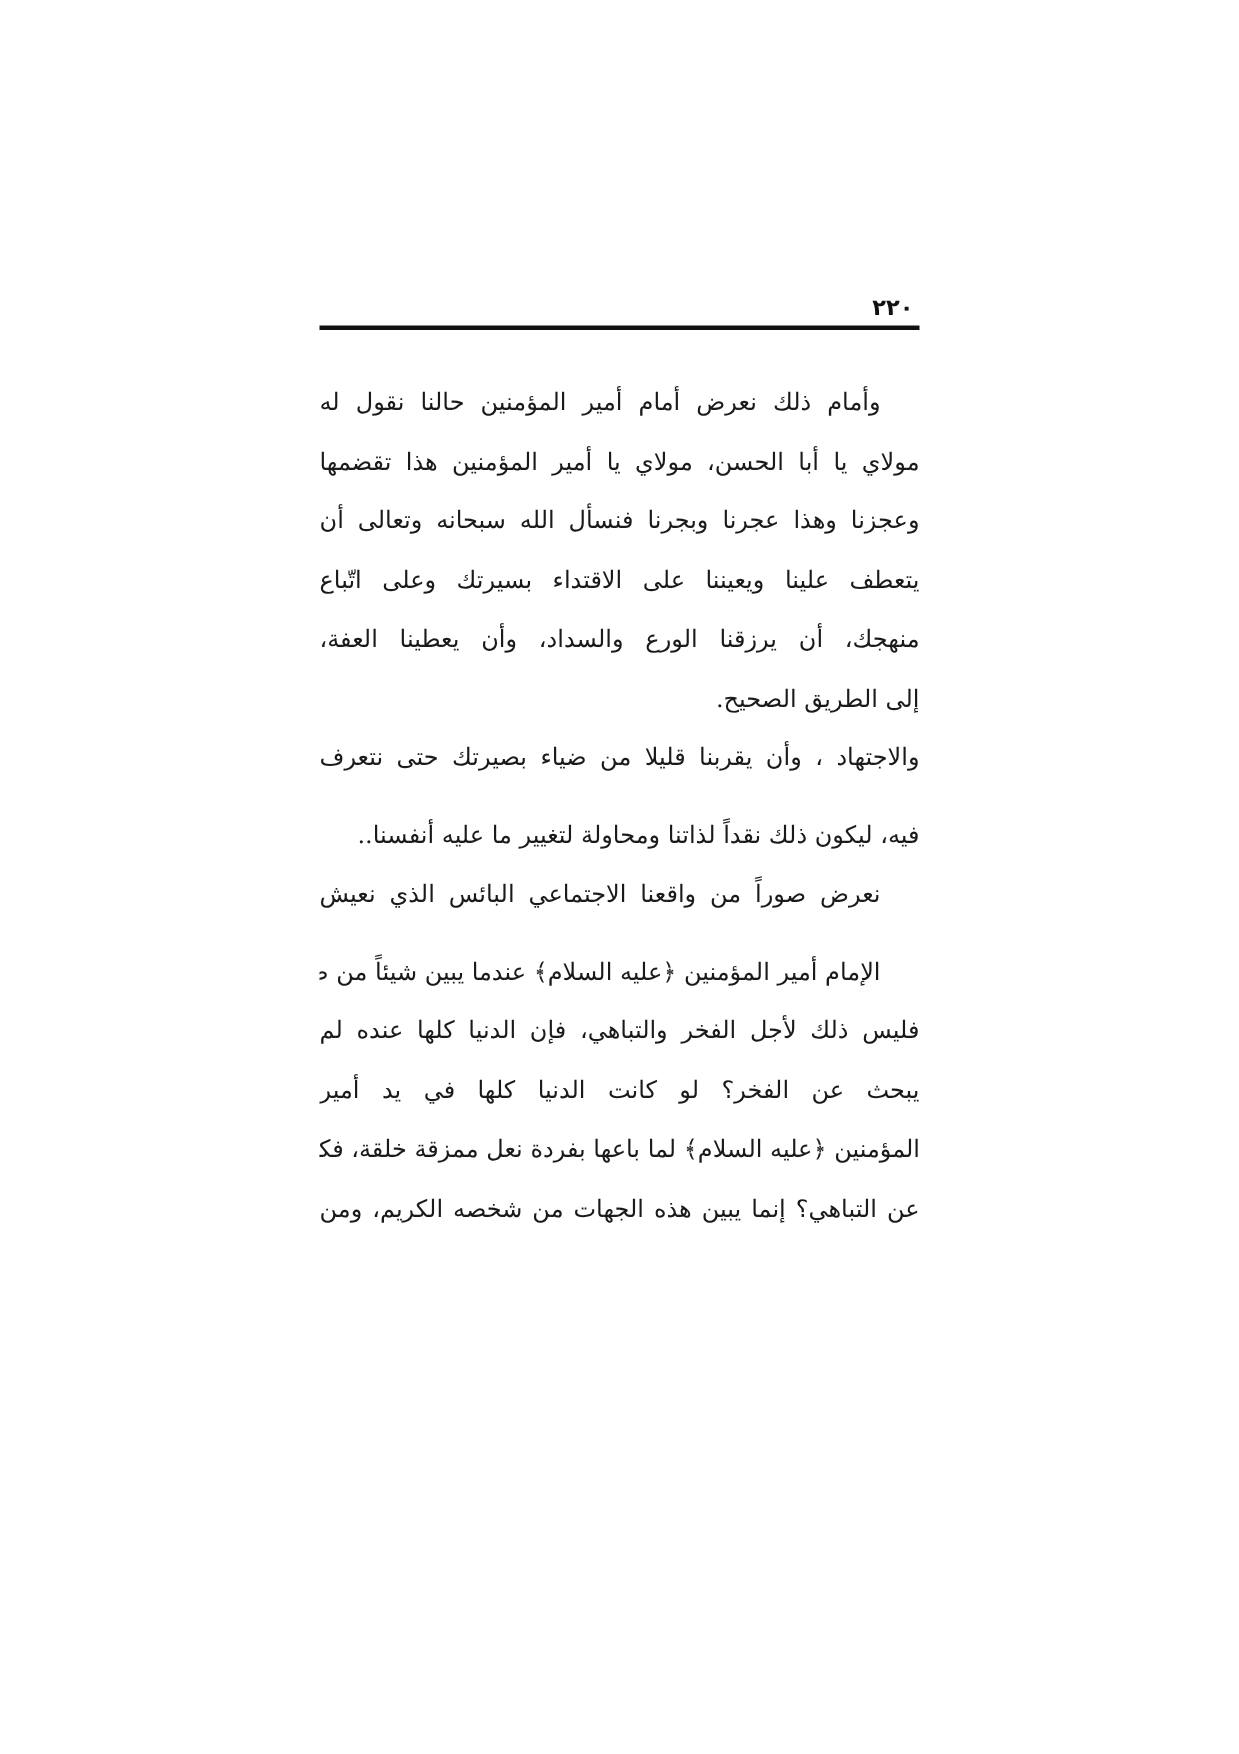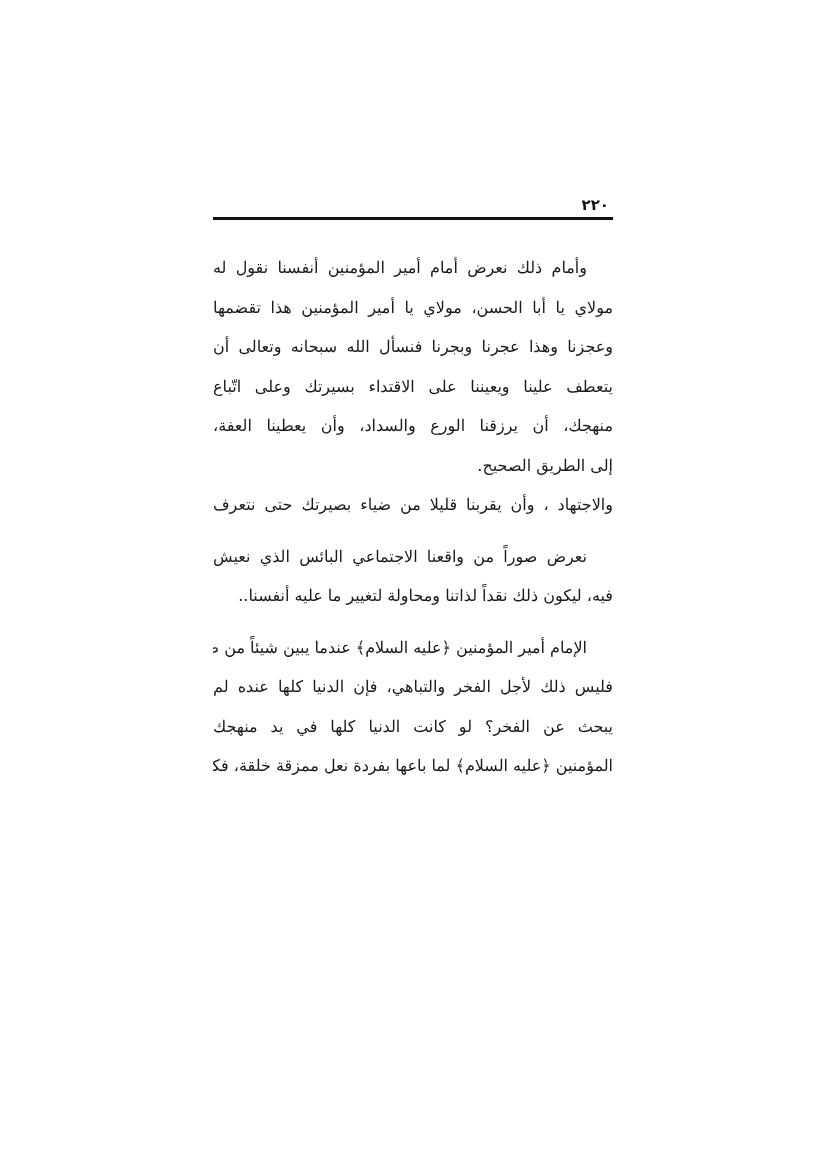--- a/index.html
+++ b/index.html
@@ -67,36 +67,37 @@
 
 <div class="page">
   <div class="running-header">
     <span>٢٢٠</span>
   </div>
   <div class="header-rule"></div>
 
   <div class="body-text">
 
     <div>
-      <div class="line indent">وأمام ذلك نعرض أمام أمير المؤمنين أنفسنا نقول له</div>
+      <div class="line indent">وأمام ذلك نعرض أمام أمير المؤمنين حالنا نقول له</div>
       <div class="line">مولاي يا أبا الحسن، مولاي يا أمير المؤمنين هذا تقضمها</div>
       <div class="line">وعجزنا وهذا عجرنا وبجرنا فنسأل الله سبحانه وتعالى أن</div>
       <div class="line">يتعطف علينا ويعيننا على الاقتداء بسيرتك وعلى اتّباع</div>
       <div class="line">منهجك، أن يرزقنا الورع والسداد، وأن يعطينا العفة،</div>
       <div class="line last">إلى الطريق الصحيح.</div>
       <div class="line">والاجتهاد ، وأن يقربنا قليلا من ضياء بصيرتك حتى نتعرف</div>
     </div>
     <div class="para-gap"></div>
 
     <div>
+      <div class="line last">فيه، ليكون ذلك نقداً لذاتنا ومحاولة لتغيير ما عليه أنفسنا..</div>
       <div class="line indent">نعرض صوراً من واقعنا الاجتماعي البائس الذي نعيش</div>
-      <div class="line last">فيه، ليكون ذلك نقداً لذاتنا ومحاولة لتغيير ما عليه أنفسنا..</div>
     </div>
     <div class="para-gap"></div>
 
     <div>
       <div class="line indent">الإمام أمير المؤمنين ﴿عليه السلام﴾ عندما يبين شيئاً من صفاته</div>
       <div class="line">فليس ذلك لأجل الفخر والتباهي، فإن الدنيا كلها عنده لم</div>
-      <div class="line">يبحث عن الفخر؟ لو كانت الدنيا كلها في يد منهجك</div>
+      <div class="line">يبحث عن الفخر؟ لو كانت الدنيا كلها في يد أمير</div>
       <div class="line">المؤمنين ﴿عليه السلام﴾ لما باعها بفردة نعل ممزقة خلقة، فكيف يبحث</div>
+      <div class="line">عن التباهي؟ إنما يبين هذه الجهات من شخصه الكريم، ومن</div>
     </div>
   </div>
 </div>
 
 </body></html>

